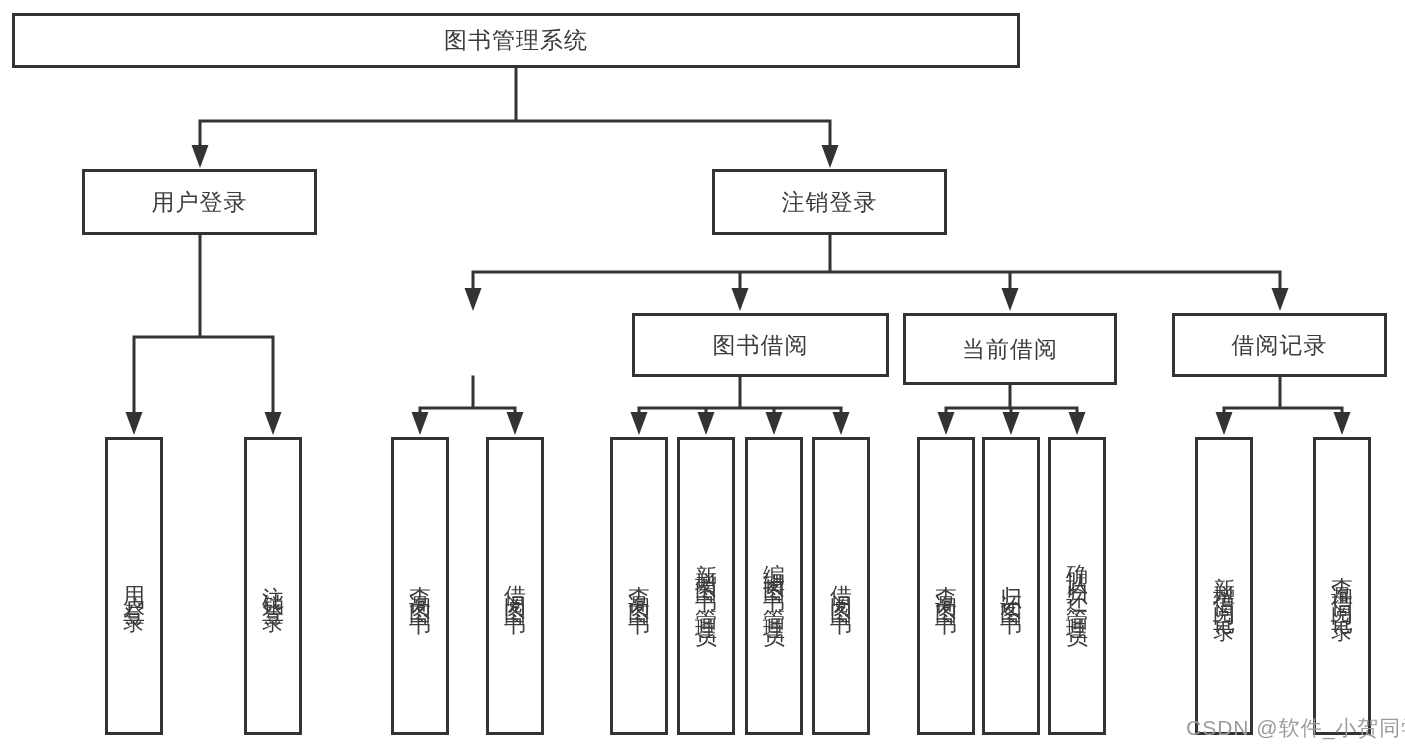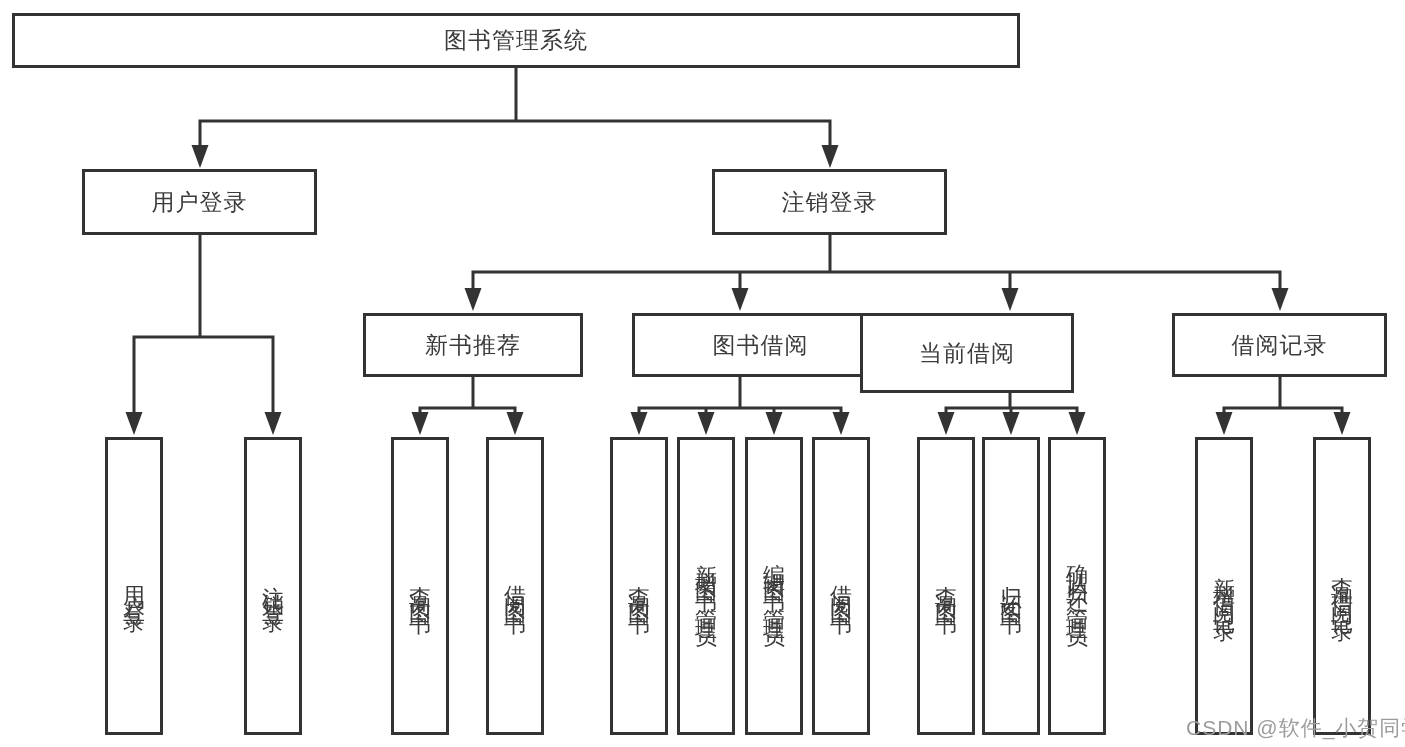--- a/index.html
+++ b/index.html
@@ -128,27 +128,24 @@
     <span>图书管理系统</span>
   </div>
 
   <div class="node node-h" style="left:82px; top:169px; width:235px; height:66px">
     <span>用户登录</span>
   </div>
   <div class="node node-h" style="left:712px; top:169px; width:235px; height:66px">
     <span>注销登录</span>
   </div>
 
-  <div class="node node-h" style="left:363px; top:313px; width:220px; height:64px">
-    <span>新书推荐</span>
-  </div>
   <div class="node node-h" style="left:632px; top:313px; width:257px; height:64px">
     <span>图书借阅</span>
   </div>
-  <div class="node node-h" style="left:860px; top:313px; width:214px; height:80px">
+  <div class="node node-h" style="left:903px; top:313px; width:214px; height:72px">
     <span>当前借阅</span>
   </div>
   <div class="node node-h" style="left:1172px; top:313px; width:215px; height:64px">
     <span>借阅记录</span>
   </div>
 
   <div class="node node-v" style="left:105px">
     <span class="vlabel">用户登录</span>
   </div>
   <div class="node node-v" style="left:244px">

